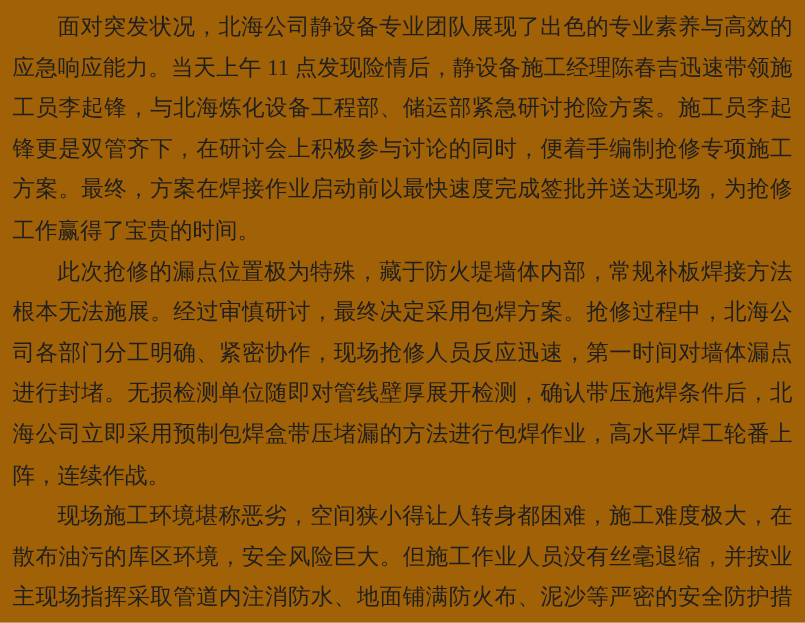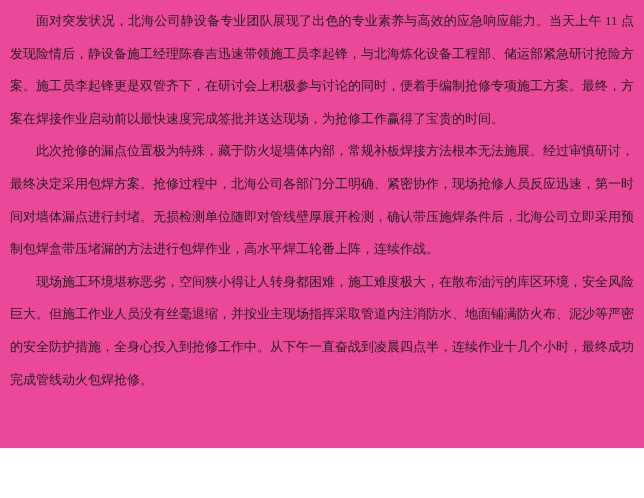--- a/index.html
+++ b/index.html
@@ -8,25 +8,25 @@
     background: #ffffff;
   }
   body {
     width: 644px;
     height: 498px;
     overflow: hidden;
   }
   .page {
     box-sizing: border-box;
     width: 644px;
-    height: 448px;
+    height: 498px;
     padding: 5px 10px 0 10px;
-    background: #ec4899;
+    background: #a16207;
     font-family: "Liberation Serif", "DejaVu Serif", serif;
-    font-size: 13px;
+    font-size: 18px;
     line-height: 32.6px;
     color: #1f1f1f;
     text-align: justify;
   }
   .para {
     margin: 0;
     padding: 0;
     text-indent: 2em;
     word-break: break-all;
     text-align: justify;

